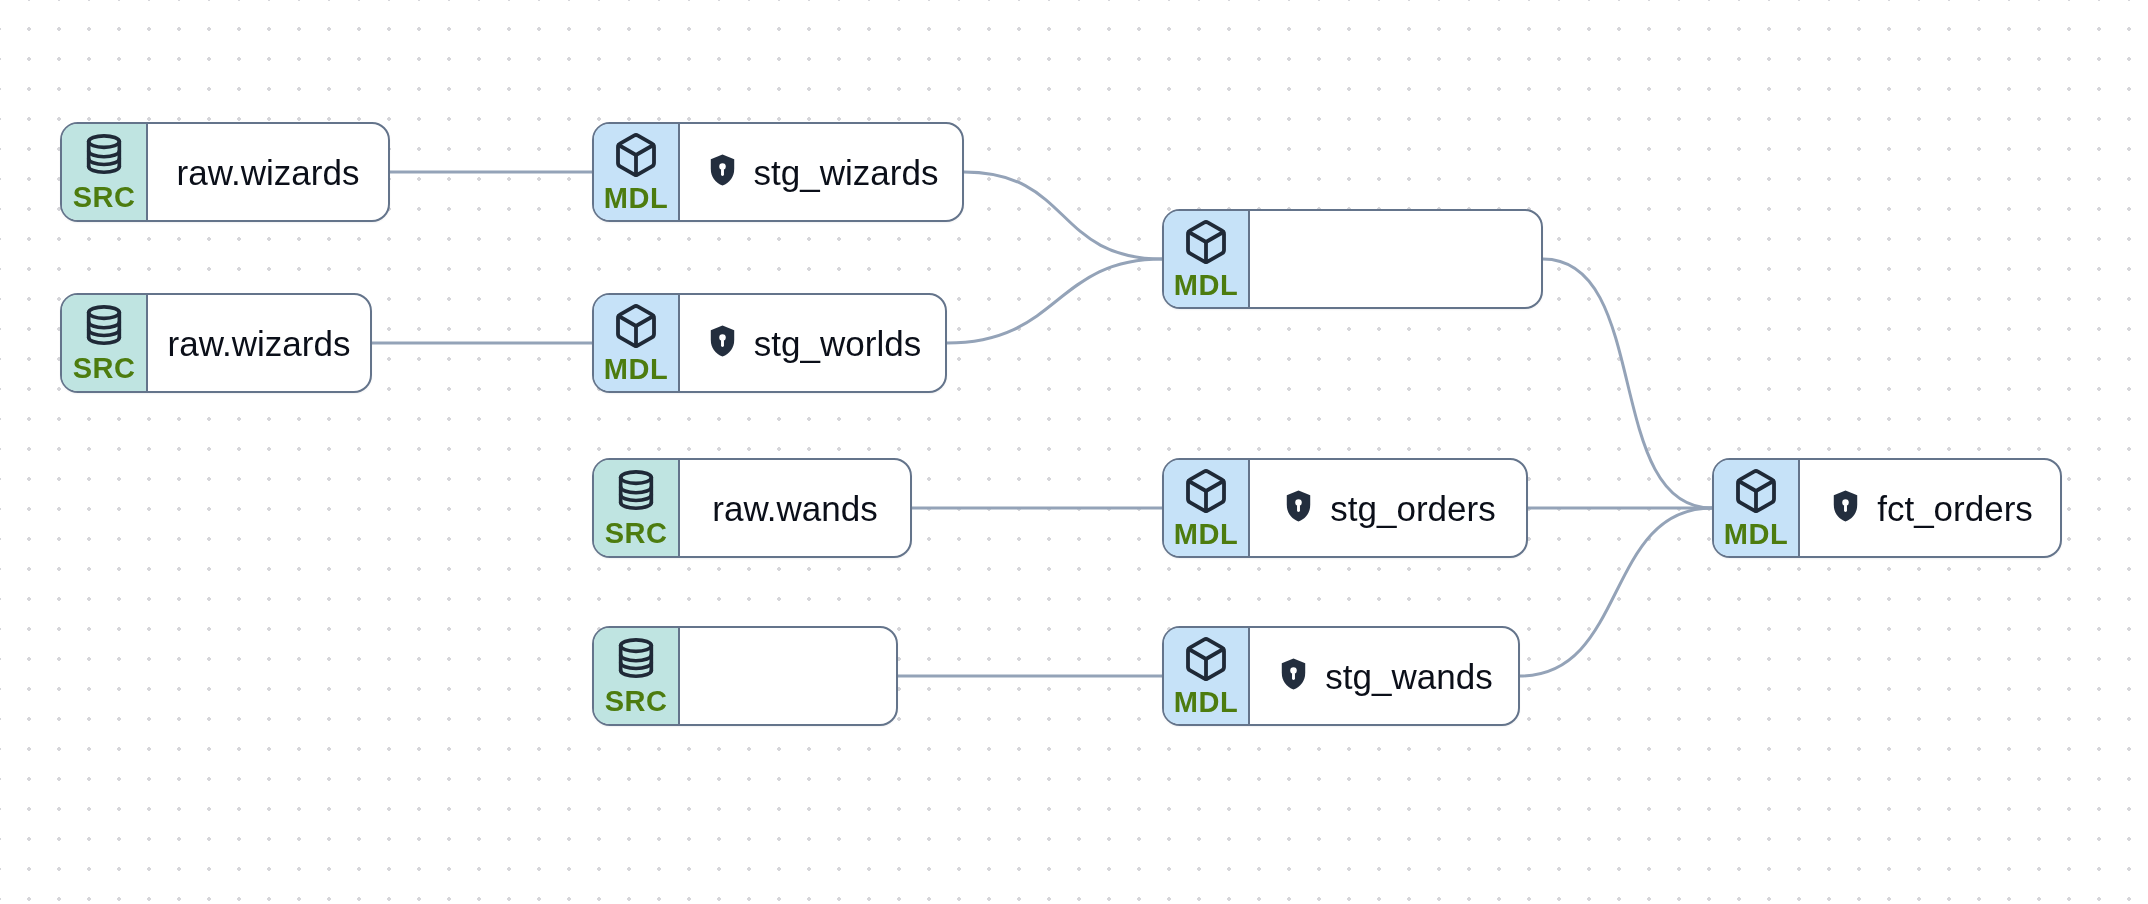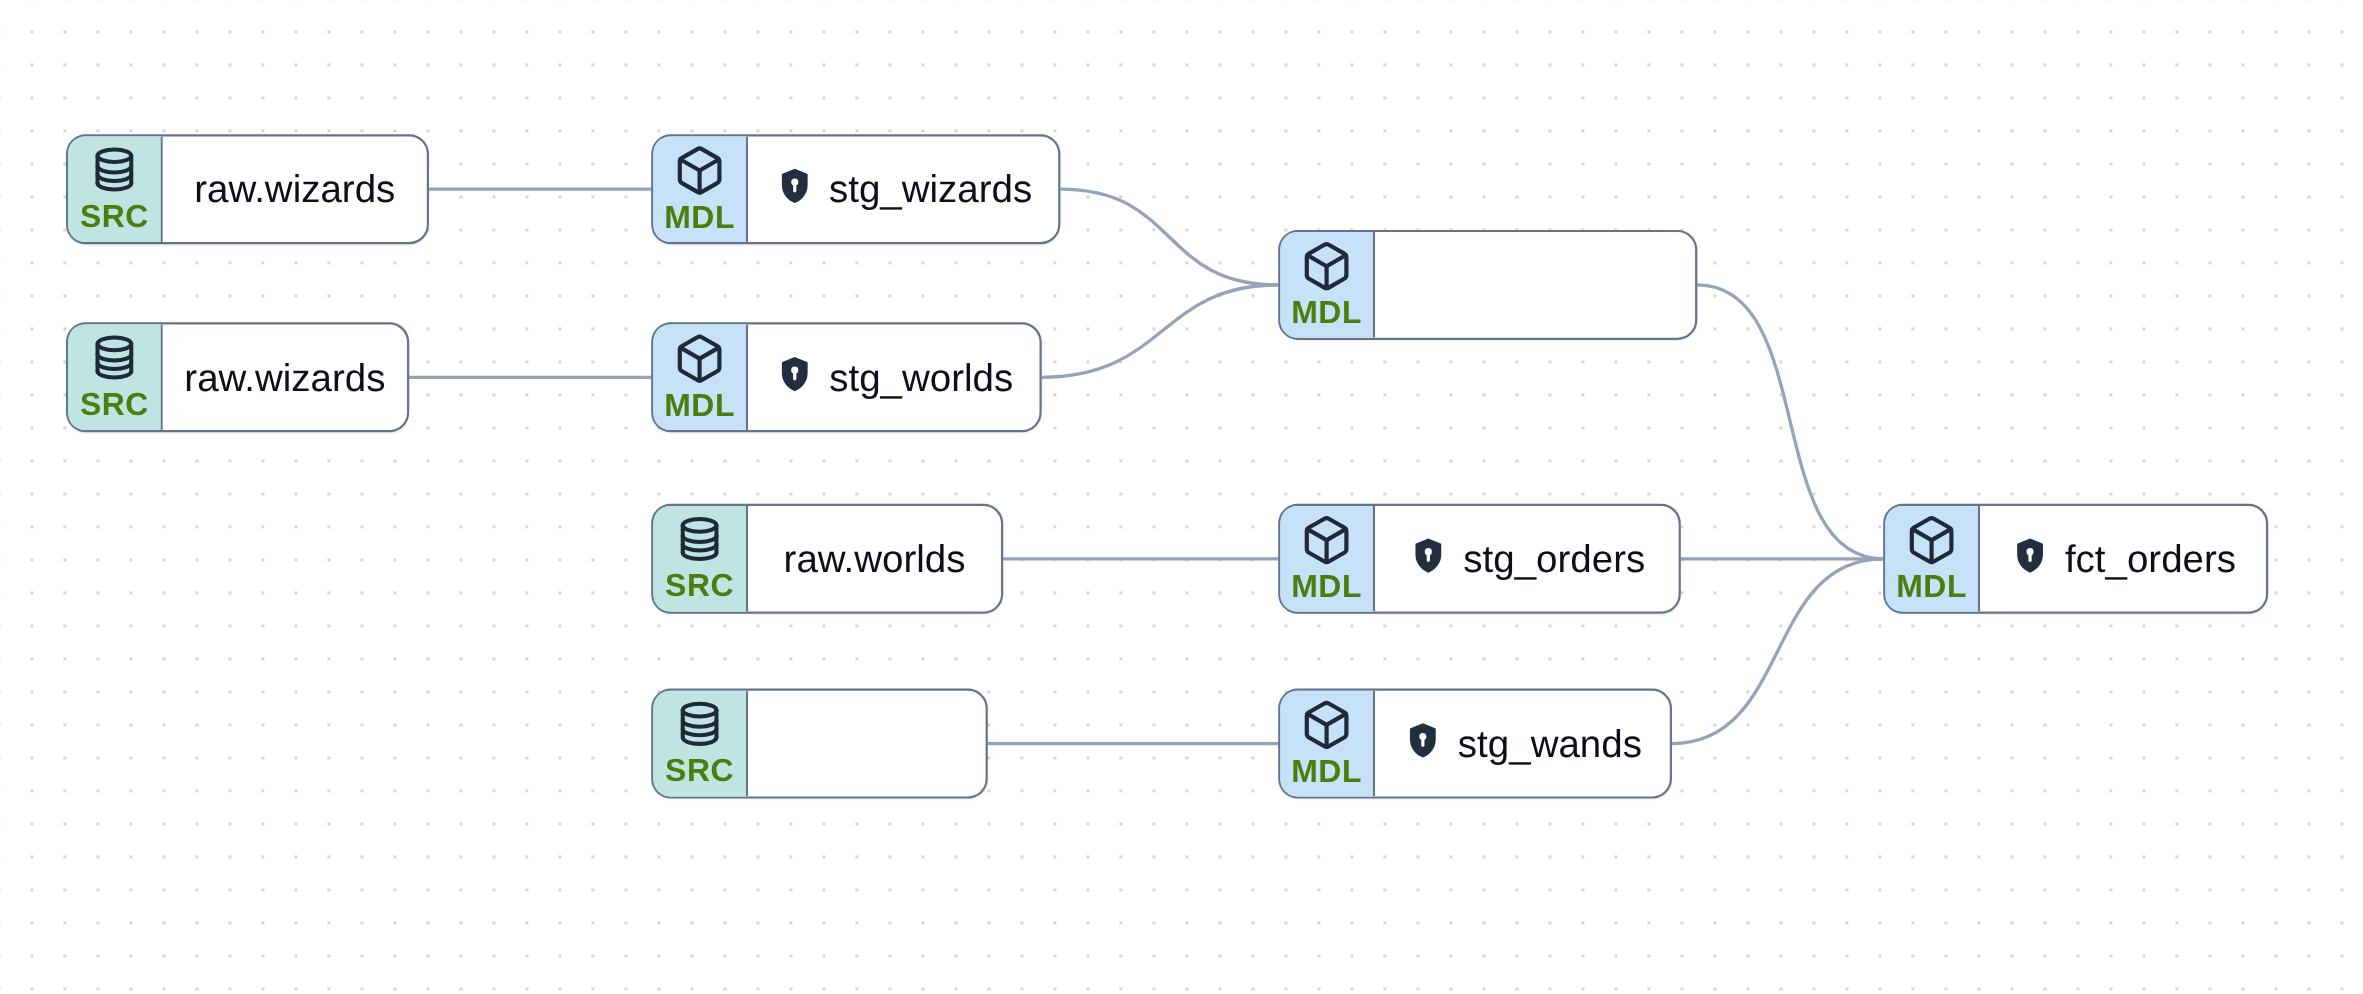--- a/index.html
+++ b/index.html
@@ -168,21 +168,21 @@
           <path d="M4 9.9 a8 3 0 0 0 16 0"></path>
           <path d="M4 13.95 a8 3 0 0 0 16 0"></path>
           <path d="M4 18 a8 3 0 0 0 16 0"></path>
         </svg>
       </span>
 
       <span class="badge-label">SRC</span>
     </div>
     <div class="body">
 
-      <span class="node-label">raw.worlds</span>
+      <span class="node-label">raw.wands</span>
     </div>
   </div>
     <div class="node" style="left: 1162px; top: 458px; width: 366px; height: 100px;">
     <div class="badge" style="background: rgb(198, 226, 248);">
 
       <span style="display: block;">
         <svg width="48" height="48" viewBox="0 0 24 24" fill="none" stroke="#1f2937" stroke-width="1.9" stroke-linecap="round" stroke-linejoin="round">
           <path d="M21 8a2 2 0 0 0-1-1.73l-7-4a2 2 0 0 0-2 0l-7 4A2 2 0 0 0 3 8v8a2 2 0 0 0 1 1.73l7 4a2 2 0 0 0 2 0l7-4A2 2 0 0 0 21 16Z"></path>
           <path d="m3.3 7 8.7 5 8.7-5"></path>
           <path d="M12 22V12"></path>

